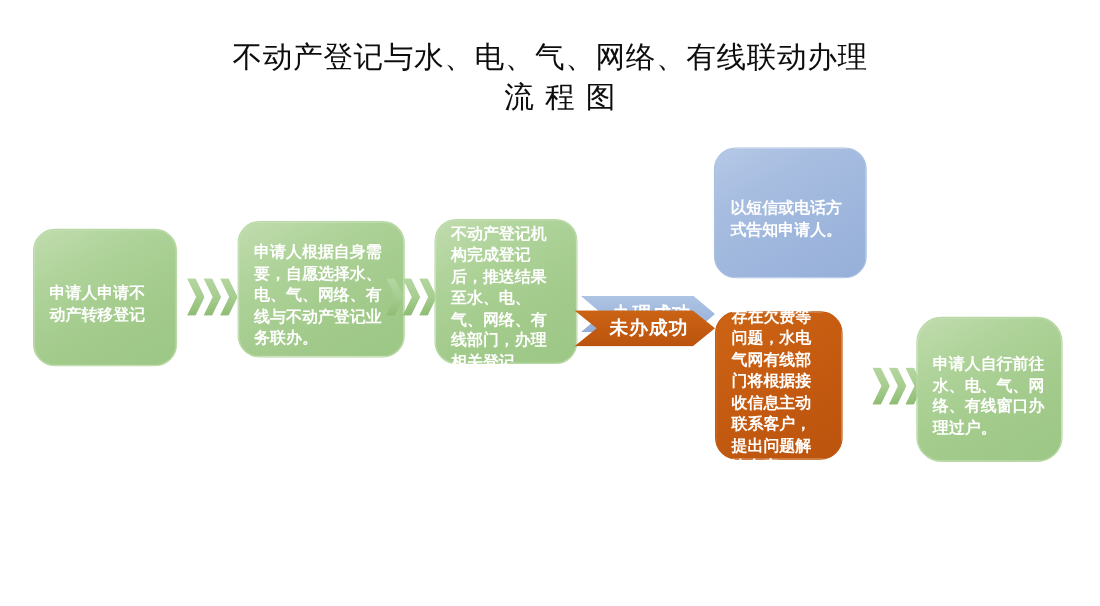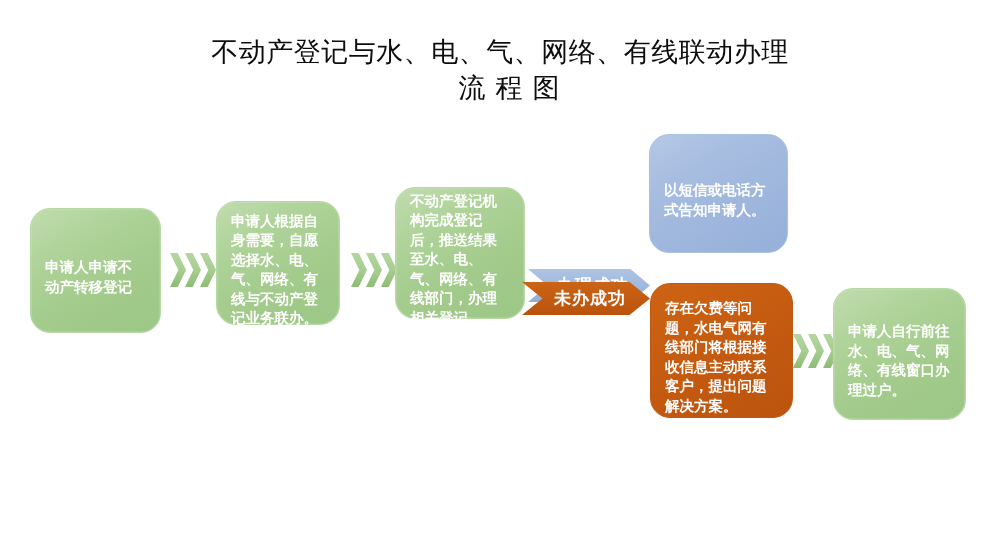--- a/index.html
+++ b/index.html
@@ -124,53 +124,53 @@
   <div class="node green" style="left:30px; top:208px; width:131px; height:125px;">
     <span class="node-text">申请人申请不动产转移登记</span>
   </div>
 
   <div class="chev-group" style="left:170px; top:253px;">
     <span class="chev"></span>
     <span class="chev"></span>
     <span class="chev"></span>
   </div>
 
-  <div class="node green" style="left:216px; top:201px; width:124px; height:124px;">
+  <div class="node green" style="left:216px; top:201px; width:152px; height:124px;">
     <span class="node-text">申请人根据自身需要，自愿选择水、电、气、网络、有线与不动产登记业务联办。</span>
   </div>
 
   <div class="chev-group" style="left:351px; top:253px;">
     <span class="chev"></span>
     <span class="chev"></span>
     <span class="chev"></span>
   </div>
 
-  <div class="node green" style="left:395px; top:187px; width:130px; height:132px;">
+  <div class="node green" style="left:395px; top:199px; width:130px; height:132px;">
     <span class="node-text">不动产登记机构完成登记后，推送结果至水、电、气、网络、有线部门，办理相关登记。</span>
   </div>
 
   <div class="banner blue" style="left:528px; top:229px; width:122px; height:33px;">
     <span>办理成功</span>
   </div>
 
   <div class="banner orange" style="left:522px; top:282px; width:128px; height:33px;">
     <span>未办成功</span>
   </div>
 
   <div class="node blue" style="left:649px; top:134px; width:139px; height:119px;">
     <span class="node-text">以短信或电话方式告知申请人。</span>
   </div>
 
-  <div class="node orange" style="left:650px; top:283px; width:143px; height:135px;">
+  <div class="node orange" style="left:650px; top:283px; width:116px; height:135px;">
     <span class="node-text">存在欠费等问题，水电气网有线部门将根据接收信息主动联系客户，提出问题解决方案。</span>
   </div>
 
   <div class="chev-group" style="left:793px; top:334px;">
     <span class="chev"></span>
     <span class="chev"></span>
     <span class="chev"></span>
   </div>
 
-  <div class="node green" style="left:833px; top:288px; width:133px; height:132px;">
+  <div class="node green" style="left:833px; top:288px; width:133px; height:132px;border-radius:23px;">
     <span class="node-text">申请人自行前往水、电、气、网络、有线窗口办理过户。</span>
   </div>
 
 </div>
 
 </body></html>

